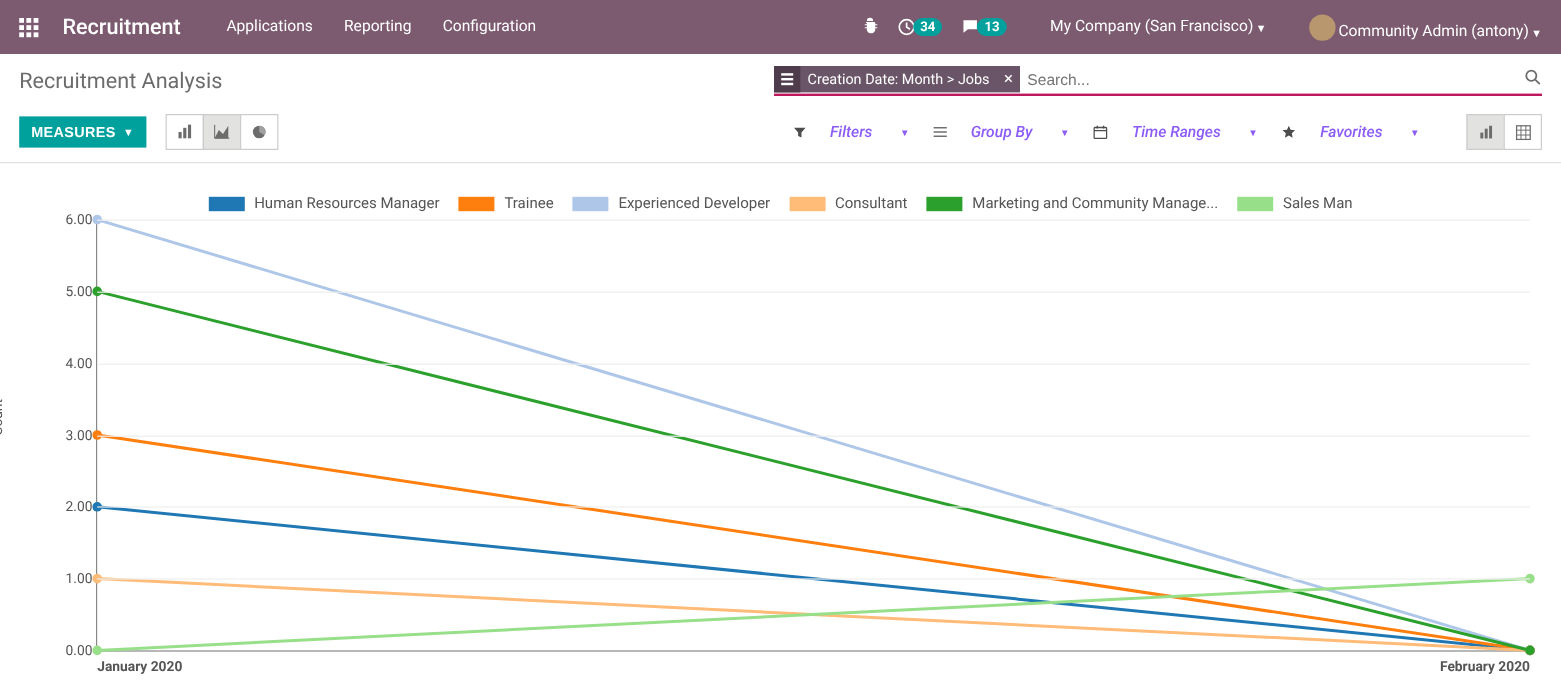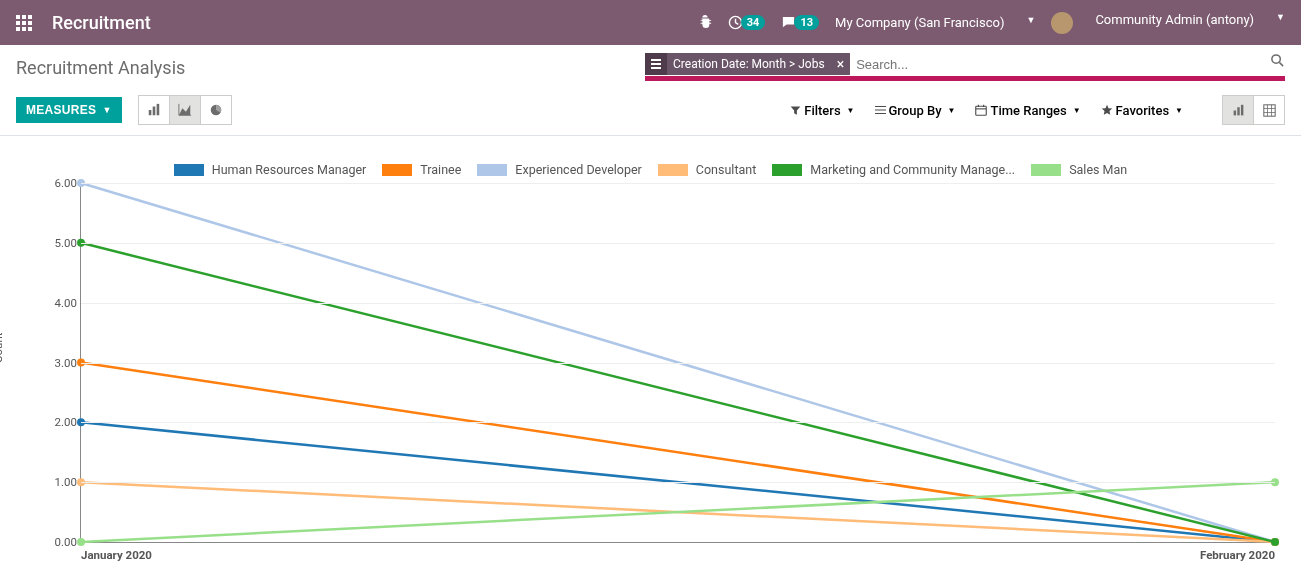--- a/index.html
+++ b/index.html
@@ -9,46 +9,46 @@
   .navbar { background: #7c5b70; height: 45px; display: flex; align-items: center; padding: 0 16px; color: #fff; }
   .apps-icon { display: inline-flex; flex-wrap: wrap; width: 16px; height: 16px; gap: 2px; margin-right: 20px; cursor: pointer; }
   .apps-icon span { width: 4px; height: 4px; background: #fff; display: block; }
   .brand { font-size: 18px; font-weight: 500; margin-right: 38px; color: #fff; }
   .nav-menu { display: flex; gap: 26px; }
   .nav-menu a { color: #fff; text-decoration: none; font-size: 13px; cursor: pointer; }
   .nav-right { margin-left: auto; display: flex; align-items: center; gap: 16px; }
   .nav-right .icon { color: #fff; cursor: pointer; }
   .badge-wrap { position: relative; display: flex; align-items: center; cursor: pointer; }
   .badge { background: #00a09d; color: #fff; border-radius: 9px; font-size: 11px; padding: 1px 6px; font-weight: bold; margin-left: -2px; }
-  .company-sel, .user-sel { display: flex; align-items: flex-start; gap: 22px; cursor: pointer; color: #fff; font-size: 13px; }
+  .company-sel, .user-sel { display: flex; align-items: flex-end; gap: 2px; cursor: pointer; color: #fff; font-size: 13px; margin-left: 20px; }
   .avatar { width: 22px; height: 22px; border-radius: 50%; background: #b8976f; display: inline-block; }
   .caret { font-size: 9px; }
 
   
   .control-panel { border-bottom: 1px solid #dee2e6; }
   .cp-row { display: flex; align-items: center; padding: 8px 16px; min-height: 44px; }
   .cp-title { font-size: 18px; color: #6c6c6c; font-weight: 400; }
   .cp-spacer { flex: 1; }
-  .search-area { display: flex; align-items: flex-start; width: 640px; border-bottom: 5px solid #be185d; }
+  .search-area { display: flex; align-items: center; width: 640px; border-bottom: 2px solid #be185d; }
   .search-facet { background: #6a5568; color: #fff; display: inline-flex; align-items: center; height: 22px; }
   .search-facet .facet-icon { background: #4e3c4d; width: 22px; height: 22px; display: flex; align-items: center; justify-content: center; }
   .search-facet .facet-icon span { display: block; width: 10px; height: 2px; background: #fff; box-shadow: 0 -4px 0 #fff, 0 4px 0 #fff; }
   .search-facet .facet-text { padding: 0 6px; font-size: 12px; }
   .search-facet .facet-close { padding: 0 6px; cursor: pointer; font-size: 14px; }
   .search-input { border: none; outline: none; flex: 1; padding: 4px 6px; font-size: 13px; background: transparent; }
   .search-icon { color: #6c6c6c; cursor: pointer; font-size: 15px; }
 
   .cp-row2 { display: flex; align-items: center; padding: 6px 16px 10px; }
   .btn-measures { background: #00a09d; color: #fff; border: none; padding: 6px 10px; font-size: 12px; font-weight: bold; letter-spacing: 0.3px; cursor: pointer; display: inline-flex; align-items: center; gap: 6px; }
   .chart-type-group { display: inline-flex; margin-left: 16px; }
   .chart-type-btn { width: 32px; height: 30px; border: 1px solid #ccc; background: #fff; cursor: pointer; display: flex; align-items: center; justify-content: center; color: #6c6c6c; margin-left: -1px; }
   .chart-type-btn:first-child { margin-left: 0; }
   .chart-type-btn.active { background: #e2e2e0; }
   .filter-toolbar { margin-left: auto; display: flex; gap: 20px; align-items: center; color: #4c4c4c; }
-  .filter-btn { display: inline-flex; align-items: center; gap: 3px; cursor: pointer; font-size: 13px; font-weight: 500; color: #000000; }
+  .filter-btn { display: inline-flex; align-items: center; gap: 20px; cursor: pointer; font-size: 13px; font-weight: 500; color: #8b5cf6; font-style: italic; }
   .view-switch { display: inline-flex; margin-left: 20px; }
   .view-btn { width: 32px; height: 30px; border: 1px solid #ccc; background: #fff; cursor: pointer; display: flex; align-items: center; justify-content: center; color: #6c6c6c; margin-left: -1px; }
   .view-btn.active { background: #e2e2e0; }
 
   
   .chart-wrap { position: relative; padding: 10px 16px 16px 16px; }
   .legend { display: flex; justify-content: center; gap: 16px; flex-wrap: wrap; margin-bottom: 6px; }
   .legend-item { display: inline-flex; align-items: center; gap: 8px; font-size: 12.5px; color: #555; cursor: pointer; margin-top: 16px; }
   .legend-swatch { width: 30px; height: 12px; display: inline-block; }
 
@@ -73,20 +73,25 @@
       <span></span>
       <span></span>
       <span></span>
       <span></span>
       <span></span>
       <span></span>
       <span></span>
       <span></span>
   </div>
   <div class="brand">Recruitment</div>
+  <div class="nav-menu">
+    <a>Applications</a>
+    <a>Reporting</a>
+    <a>Configuration</a>
+  </div>
   <div class="nav-right">
     <span class="icon">
       <svg width="14" height="14" viewBox="0 0 16 16">
           <path fill="#fff" d="M8 1a3 3 0 0 1 3 3H5a3 3 0 0 1 3-3zM4 5h8a1 1 0 0 1 1 1v1h2v1h-2v2h2v1h-2v1a4 4 0 0 1-8 0v-1H3v-1h2V8H3V7h2V6a1 1 0 0 1-1-1z"></path>
         </svg>
     </span>
     <div class="badge-wrap">
       <svg width="15" height="15" viewBox="0 0 16 16">
           <circle cx="8" cy="8" r="6.5" fill="none" stroke="#fff" stroke-width="1.5"></circle>
           <path d="M8 4v4l3 2" stroke="#fff" stroke-width="1.5" fill="none"></path>

